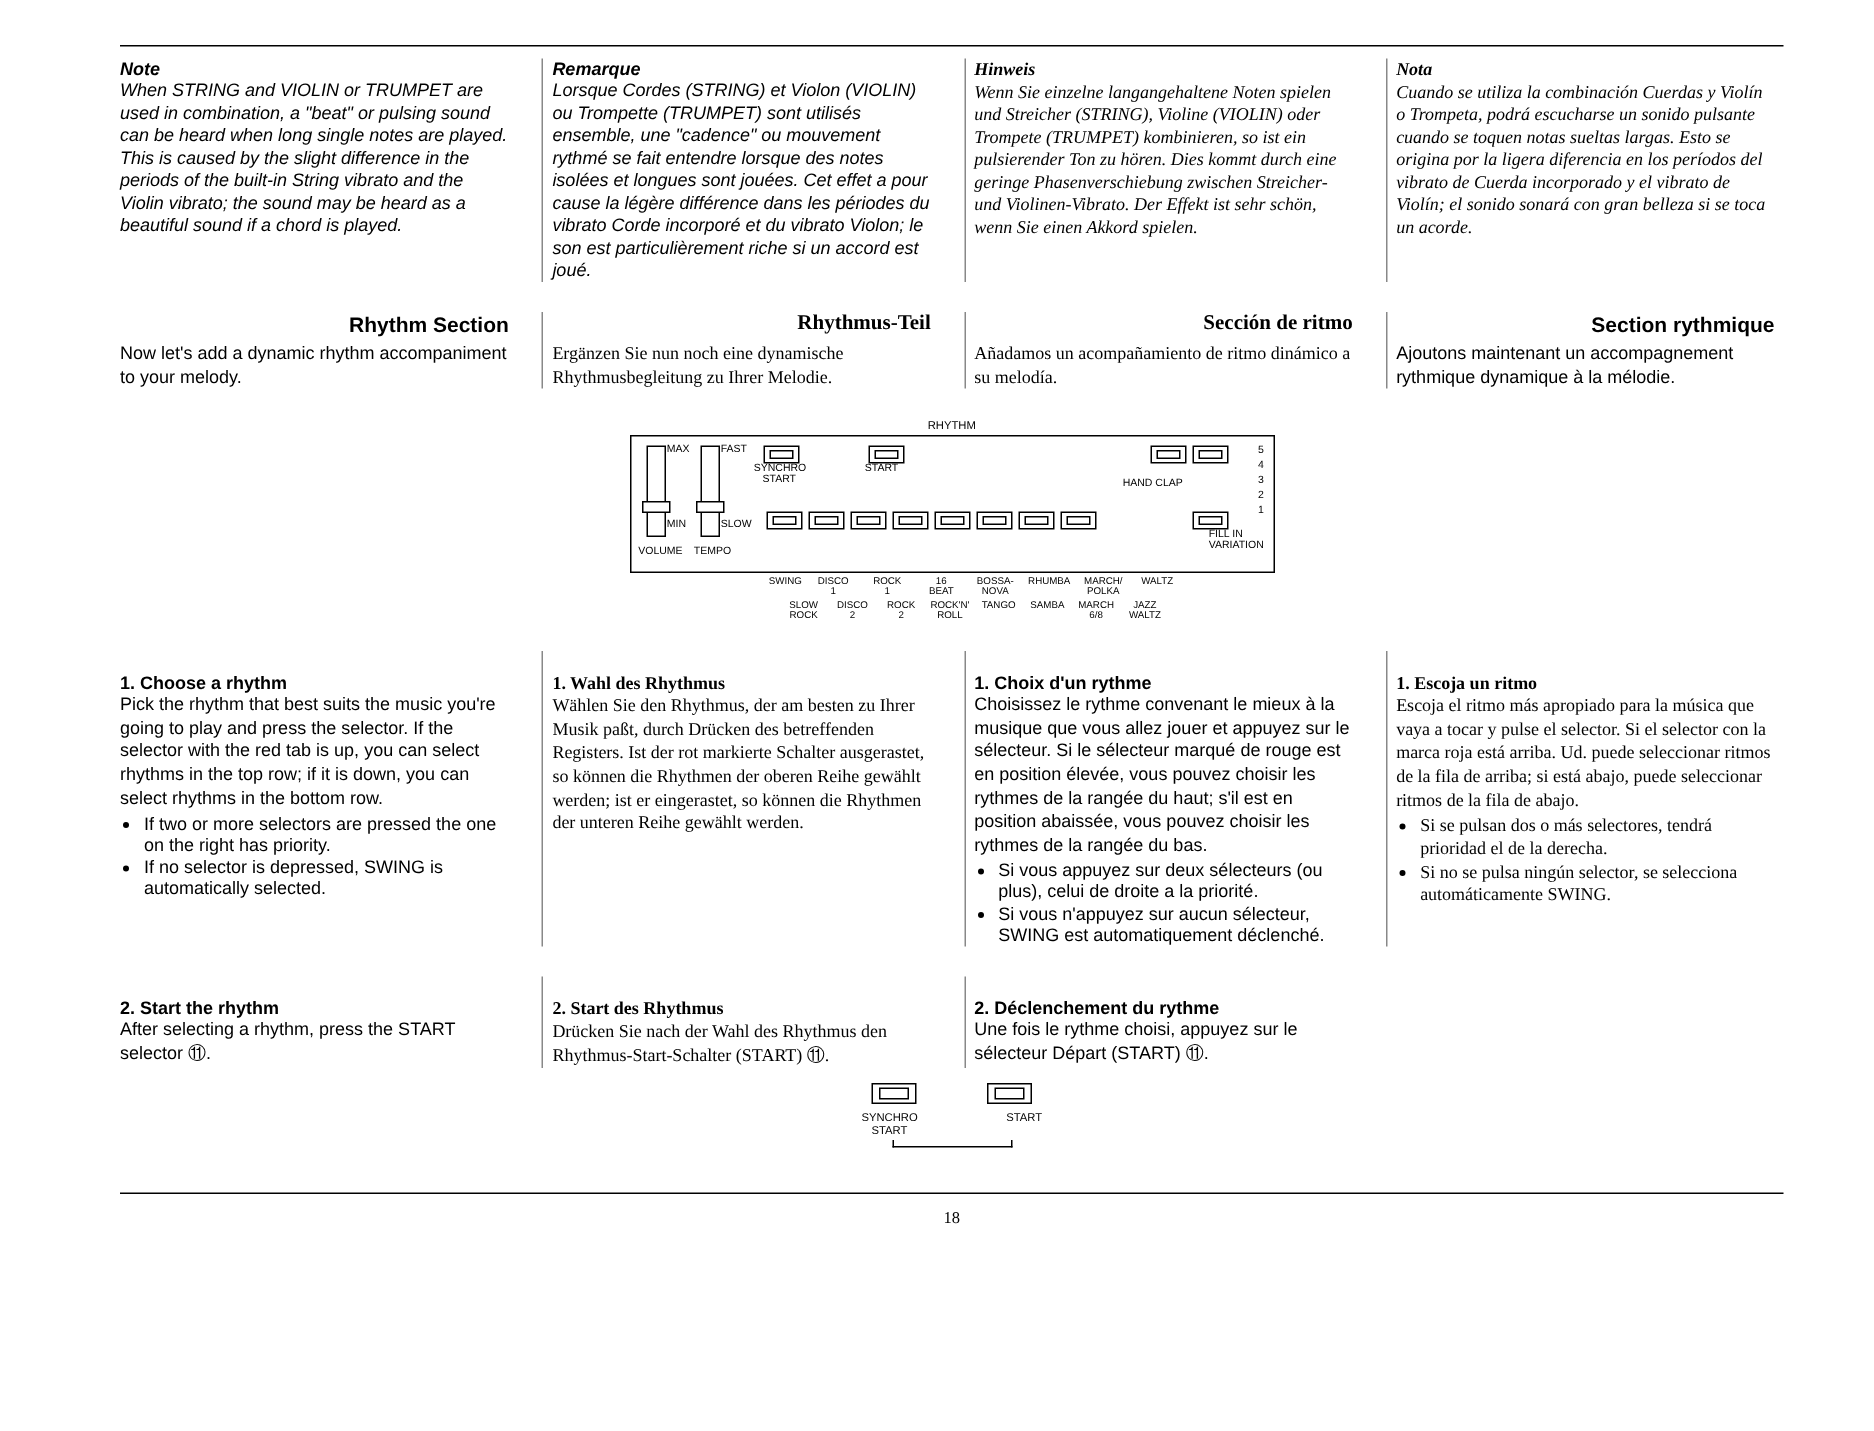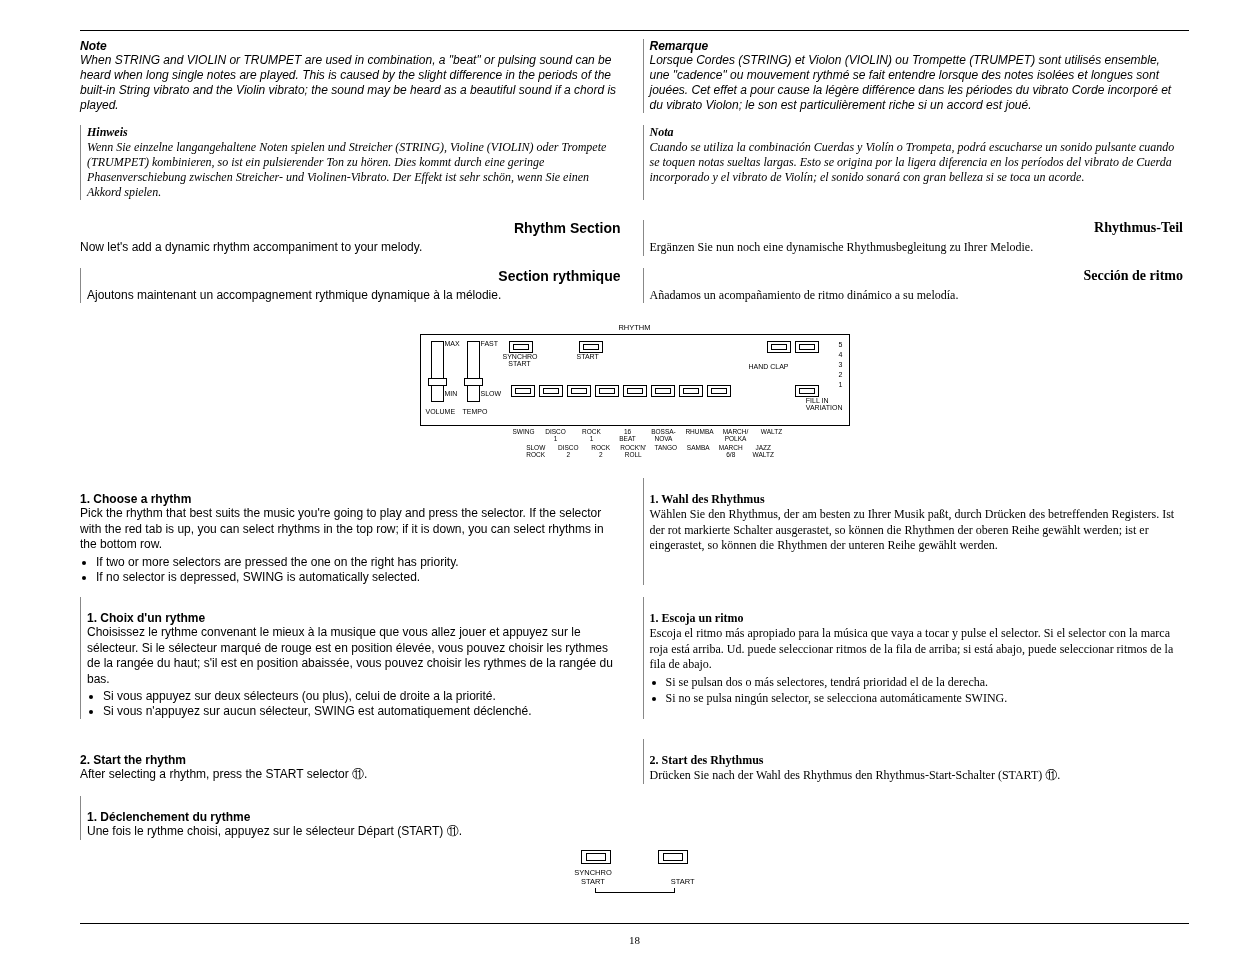--- a/index.html
+++ b/index.html
@@ -6,21 +6,21 @@
     font-family: "Times New Roman", Times, serif;
     font-size: 12px;
     background: #fff;
     color: #000;
     margin: 0;
     padding: 30px 60px 20px 80px;
   }
   .hr { border-top: 1.5px solid #000; margin: 0 0 8px 0; }
   .cols {
     display: grid;
-    grid-template-columns: repeat(2, 1fr);
+    grid-template-columns: repeat(4, 1fr);
     gap: 12px 16px;
     margin-bottom: 20px;
   }
   .col { padding: 0 6px 0 0; border-left: 1px solid #888; padding-left: 6px; }
   .col:first-child { border-left: none; padding-left: 0; }
   .note-label { font-weight: bold; font-style: italic; }
   .note-body { font-style: italic; line-height: 1.25; }
   .sec-head { font-weight: bold; font-size: 14px; margin-bottom: 4px; text-align: right; }
   .sec-body { line-height: 1.3; }
   .sub-head { font-weight: bold; margin-top: 14px; }
@@ -80,26 +80,26 @@
 <div class="cols">
   <div class="col">
       <div class="sec-head sans">Rhythm Section</div>
     <div class="sec-body sans">Now let's add a dynamic rhythm accompaniment to your melody.</div>
     </div>
   <div class="col">
       <div class="sec-head">Rhythmus-Teil</div>
     <div class="sec-body">Ergänzen Sie nun noch eine dynamische Rhythmusbegleitung zu Ihrer Melodie.</div>
     </div>
   <div class="col">
+      <div class="sec-head">Sección de ritmo</div>
+    <div class="sec-body">Añadamos un acompañamiento de ritmo dinámico a su melodía.</div>
+    </div>
+  <div class="col">
       <div class="sec-head sans">Section rythmique</div>
     <div class="sec-body sans">Ajoutons maintenant un accompagnement rythmique dynamique à la mélodie.</div>
-    </div>
-  <div class="col">
-      <div class="sec-head">Sección de ritmo</div>
-    <div class="sec-body">Añadamos un acompañamiento de ritmo dinámico a su melodía.</div>
     </div>
 </div>
 
 <div class="diagram">
   <div style="margin-bottom:2px;">RHYTHM</div>
   <div class="panel">
 
     <div class="slider" style="left:10px;"></div>
     <div class="slider" style="left:46px;"></div>
     <div class="lblsm" style="left:24px; top:5px;">MAX</div>
@@ -212,32 +212,32 @@
 <div class="cols" style="margin-bottom:6px;">
   <div class="col">
     <div class="sub-head sans">2. Start the rhythm</div>
     <div class="sec-body sans">After selecting a rhythm, press the START selector ⑪.</div>
   </div>
   <div class="col">
     <div class="sub-head">2. Start des Rhythmus</div>
     <div class="sec-body">Drücken Sie nach der Wahl des Rhythmus den Rhythmus-Start-Schalter (START) ⑪.</div>
   </div>
   <div class="col">
-    <div class="sub-head sans">1. Déclenchement du rythme</div>
+    <div class="sub-head sans">2. Déclenchement du rythme</div>
     <div class="sec-body sans">Une fois le rythme choisi, appuyez sur le sélecteur Départ (START) ⑪.</div>
   </div>
 </div>
 
 <div class="small-diagram">
   <div>
     <span class="sbtn"></span>
     <span style="display:inline-block; width:30px;"></span>
     <span class="sbtn"></span>
   </div>
-  <div style="display:flex; justify-content:space-around; margin-top:2px;align-items:flex-end;">
+  <div style="display:flex; justify-content:space-around; margin-top:2px;">
     <span style="white-space:pre;">SYNCHRO
 START</span>
     <span style="width:20px;"></span>
     <span>START</span>
   </div>
   <div style="border-bottom:1px solid #000; margin:2px 30px 0 30px; height:4px; border-left:1px solid #000; border-right:1px solid #000;"></div>
 </div>
 
 <div class="footer-hr"></div>
 <div class="pgnum">18</div>

